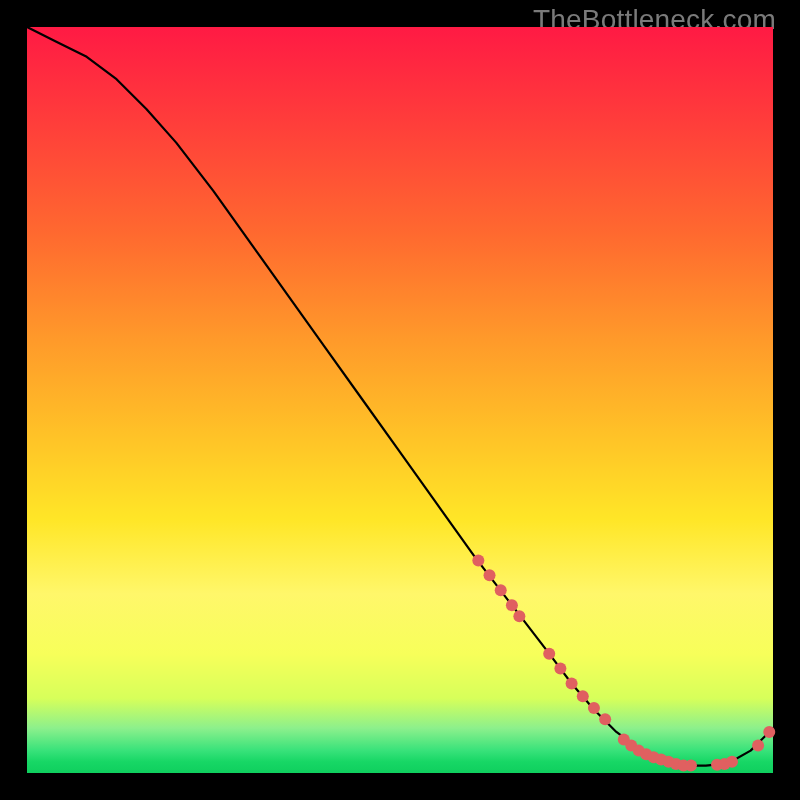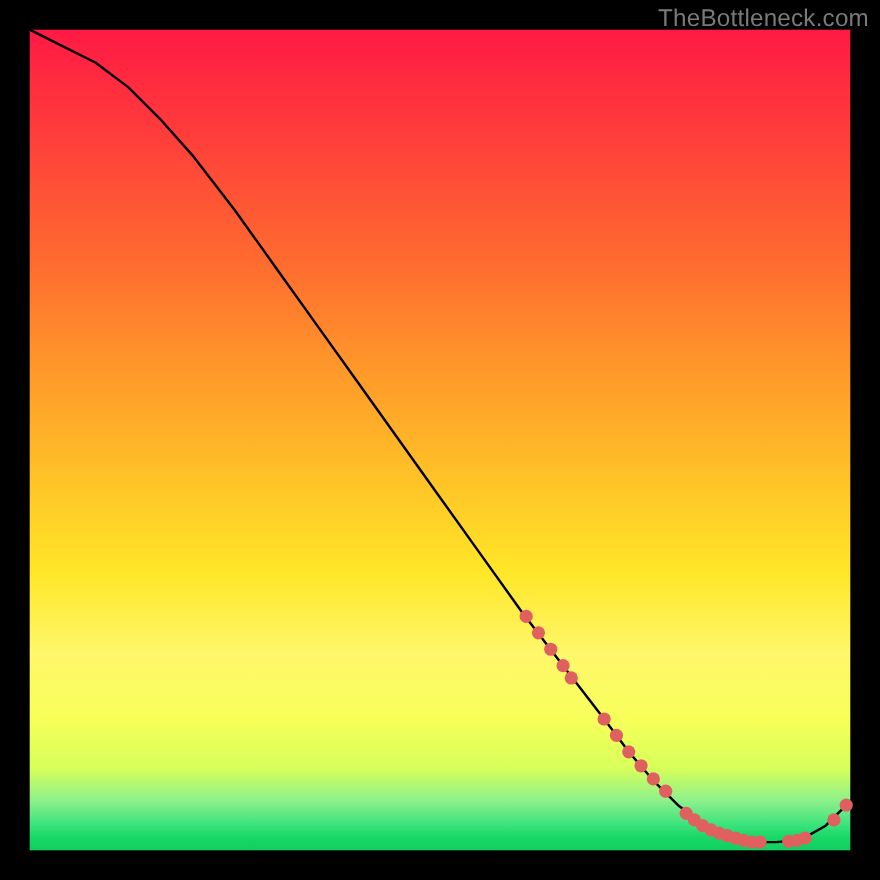--- a/index.html
+++ b/index.html
@@ -37,23 +37,23 @@
       #d7ff5a 90%,
       #8cf08c 94%,
       #38e27a 97%,
       #17d765 98.5%,
       #0fcf5e 100%
     );
   }
   .watermark {
     position: absolute;
     top: 4px;
-    right: 10px;
+    right: 24px;
     color: #7a7a7a;
-    font-size: 22px;
+    font-size: 28px;
     font-weight: 500;
     letter-spacing: 0.2px;
     user-select: none;
   }
   svg.curve {
     position: absolute;
     left: 0;
     top: 0;
     width: 746px;
     height: 746px;

